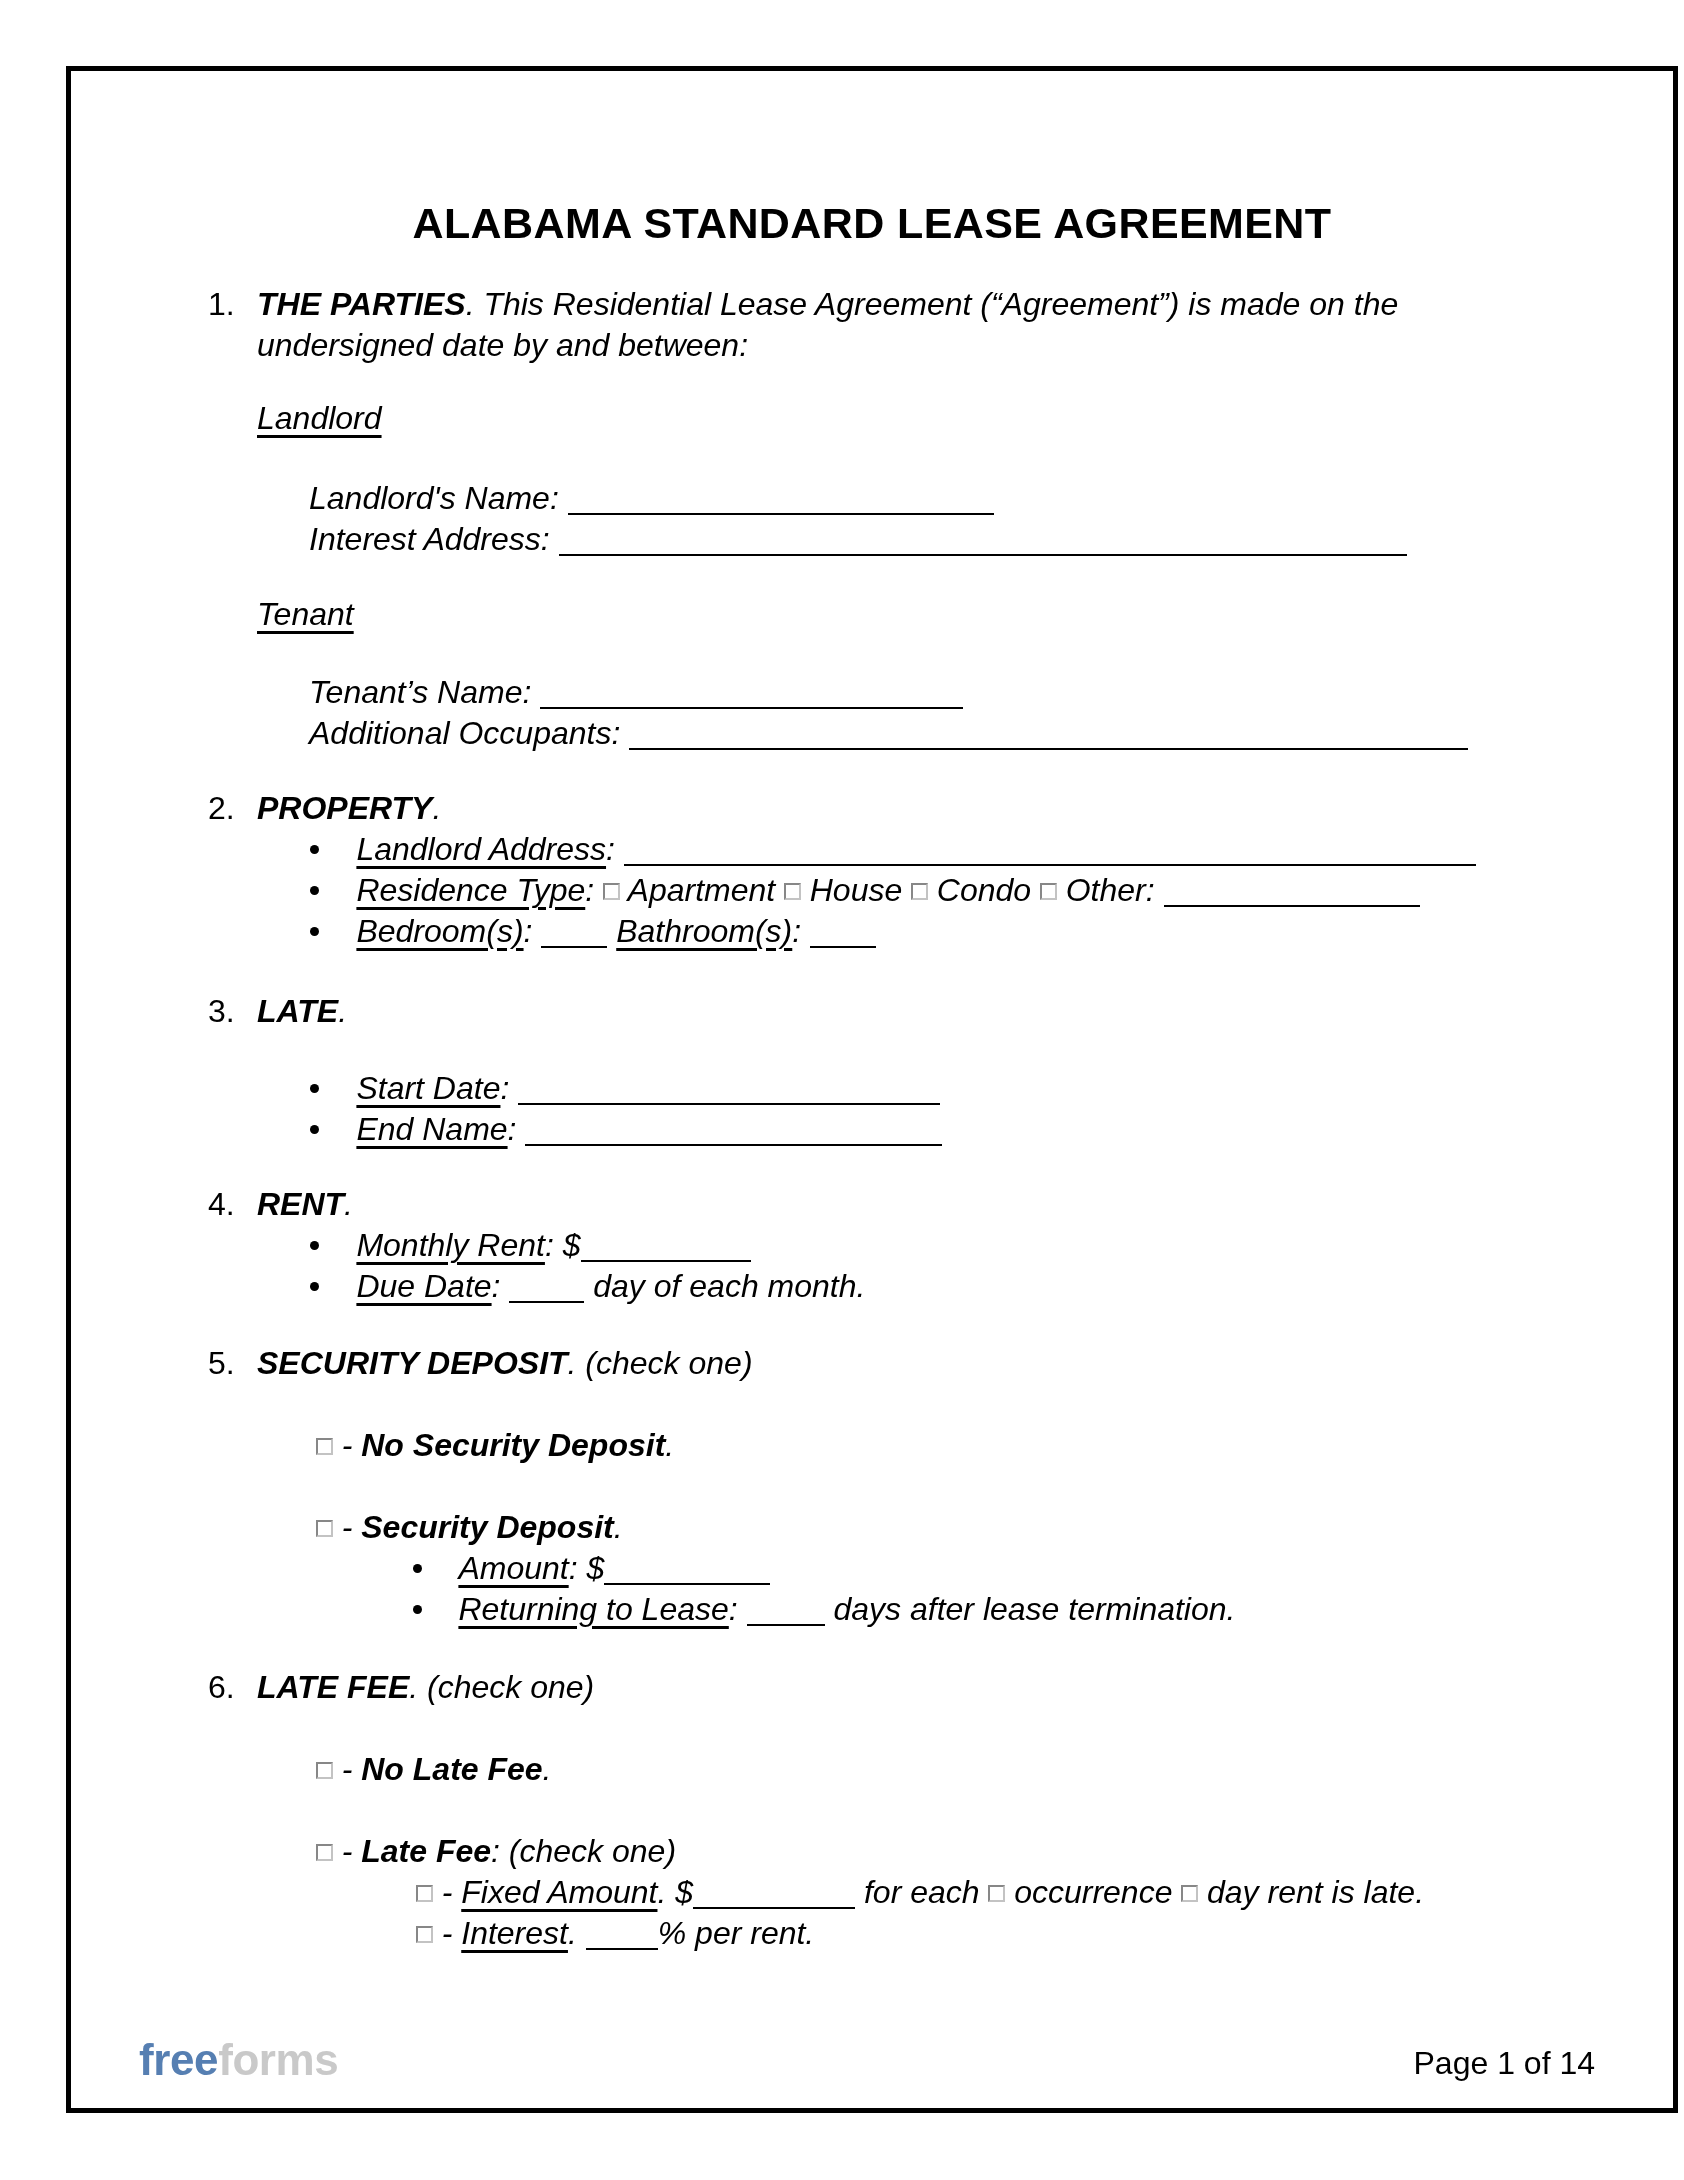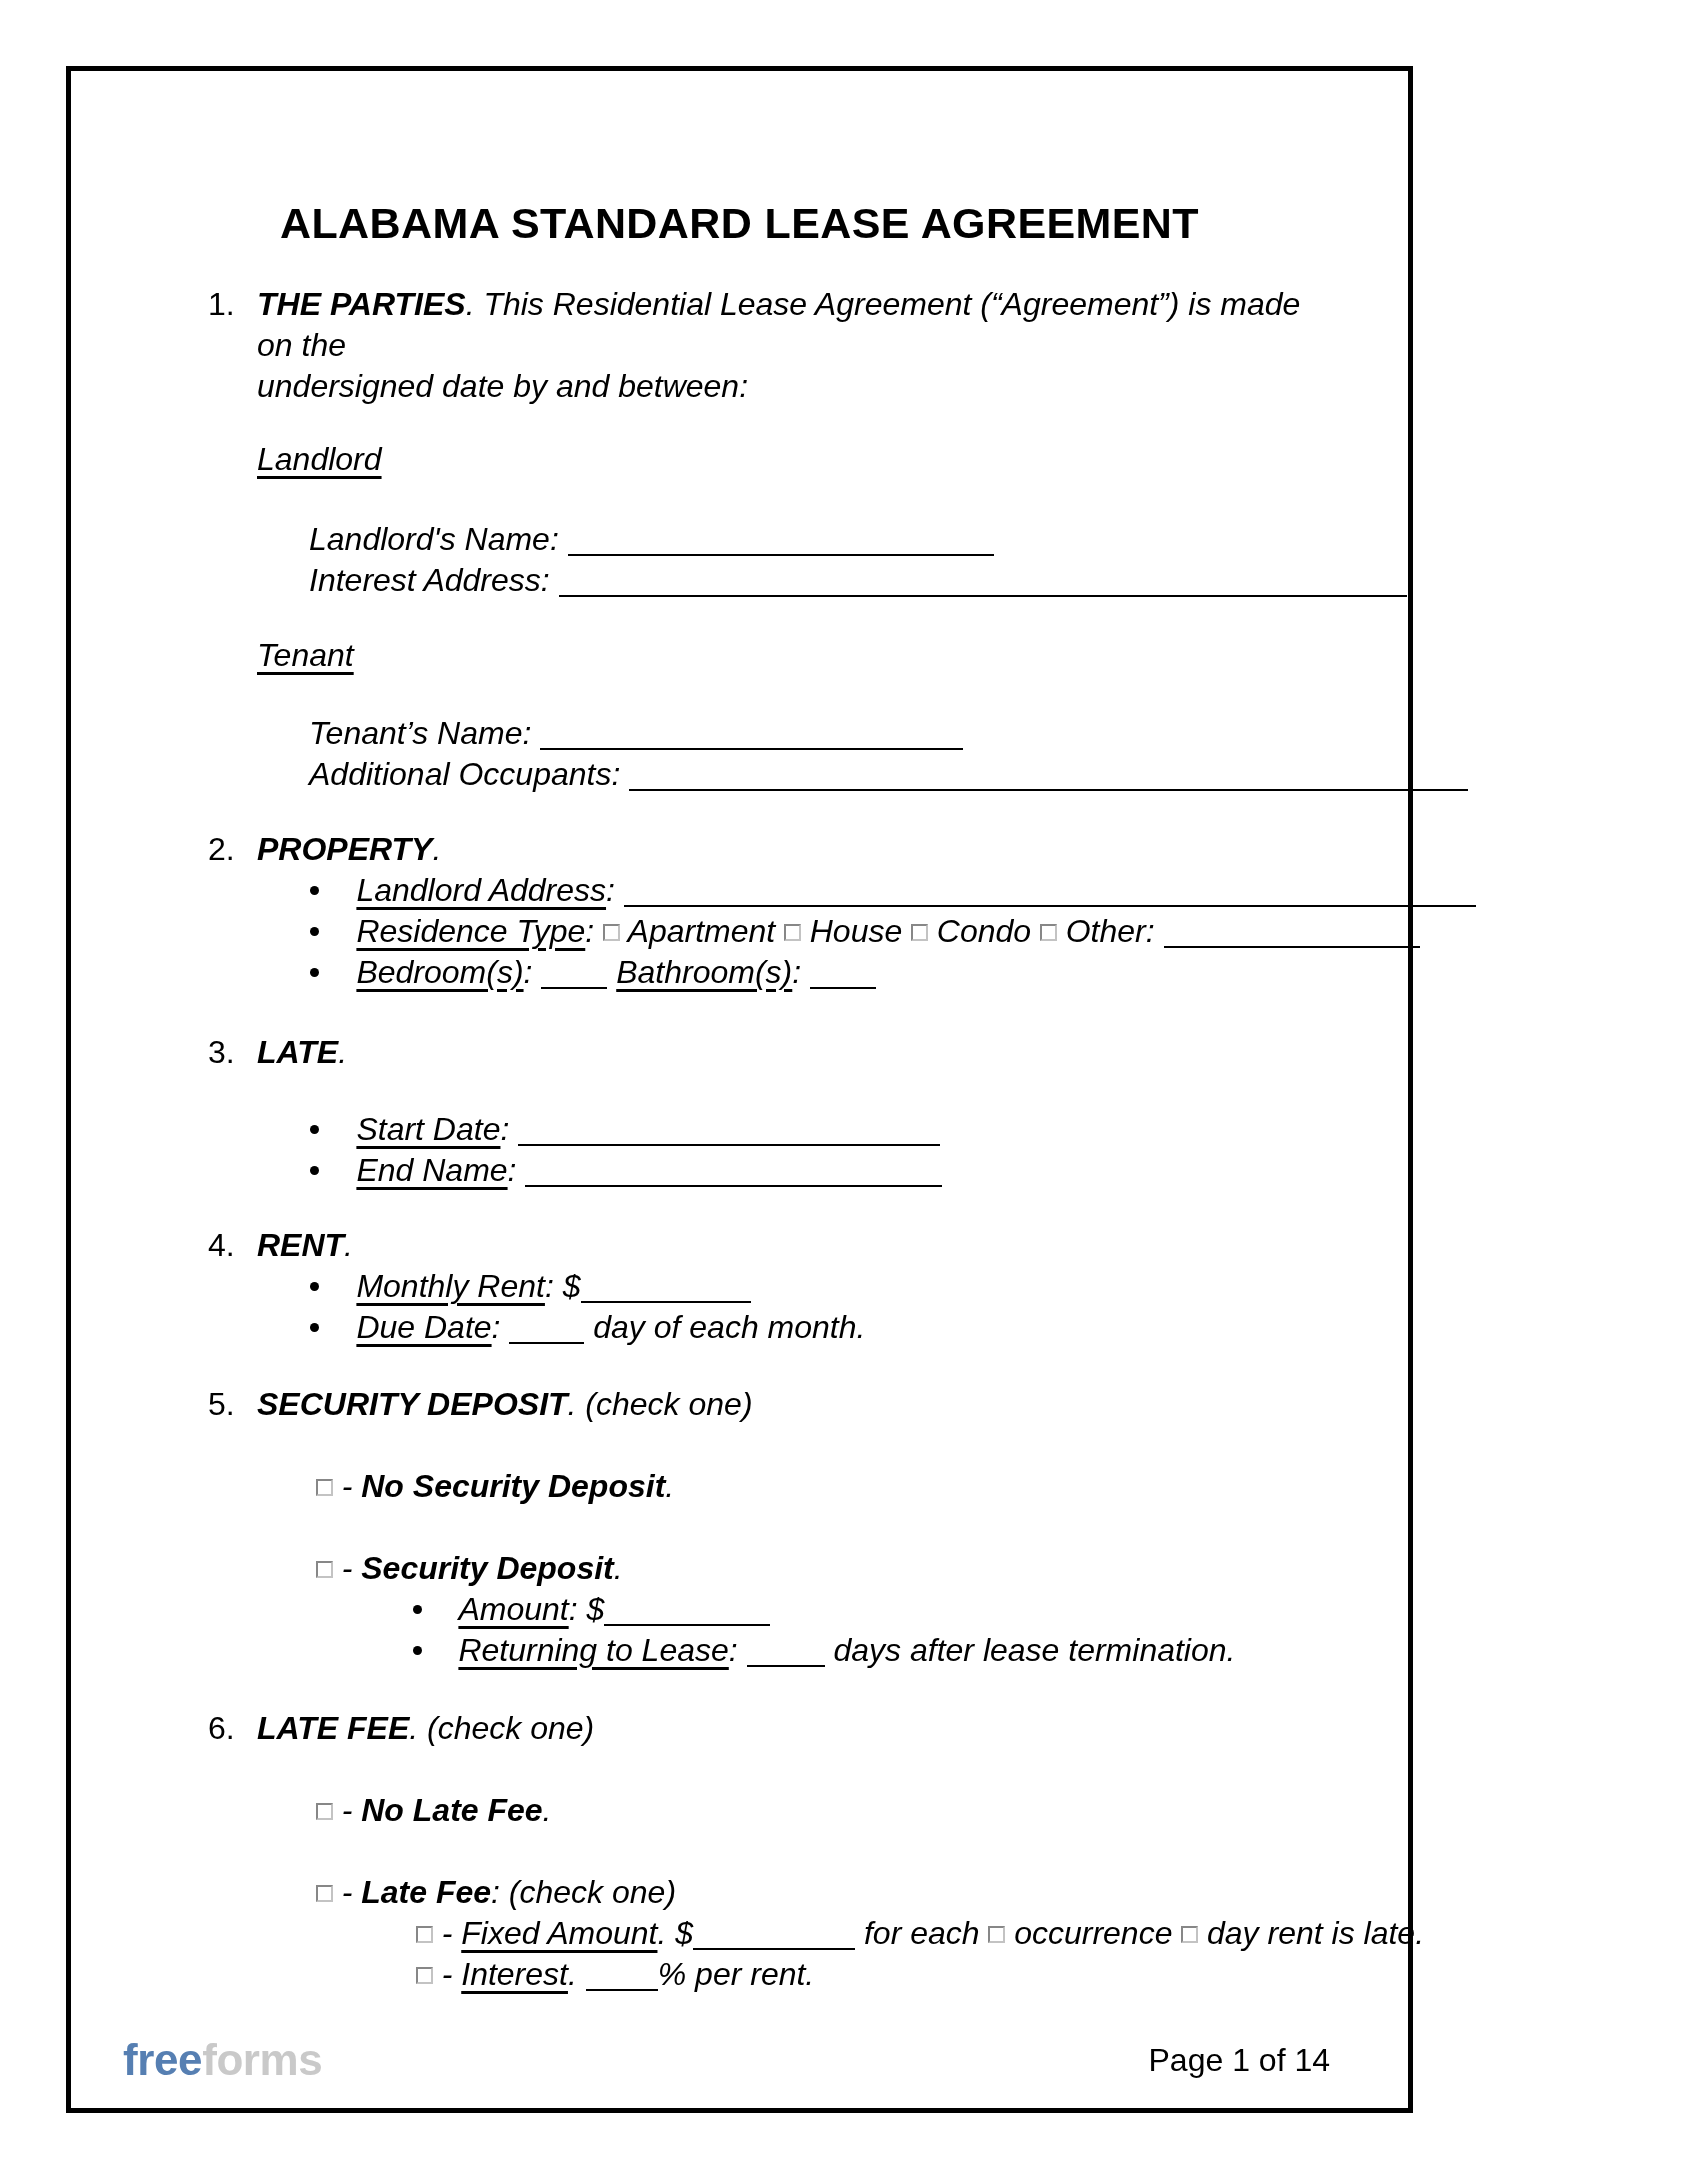--- a/index.html
+++ b/index.html
@@ -13,21 +13,21 @@
     position: relative;
     width: 1685px;
     height: 2181px;
     background: #fff;
     overflow: hidden;
   }
   .page {
     position: absolute;
     left: 66px;
     top: 66px;
-    width: 1347px;
+    width: 1612px;
     height: 2047px;
     border: 5.1px solid #000;
     box-sizing: border-box;
     background: #fff;
   }
   .content {
     padding: 0 77px 0 137px;
     font-size: 32px;
     line-height: 41px;
   }
@@ -72,26 +72,26 @@
     vertical-align: 0.9px;
   }
   .blank {
     display: inline-block;
     height: 0;
     border-bottom: 2.6px solid #000;
     vertical-align: -6px;
   }
   .footer {
     position: absolute;
-    left: 52px;
+    left: 68px;
     right: 78px;
     bottom: 25.6px;
     display: flex;
     justify-content: space-between;
-    align-items: center;
+    align-items: flex-end;
   }
   .brand {
     font-size: 44px;
     font-weight: bold;
     letter-spacing: -0.4px;
     line-height: 44px;
   }
   .page-label { font-size: 32px; }
 </style>
 </head>

